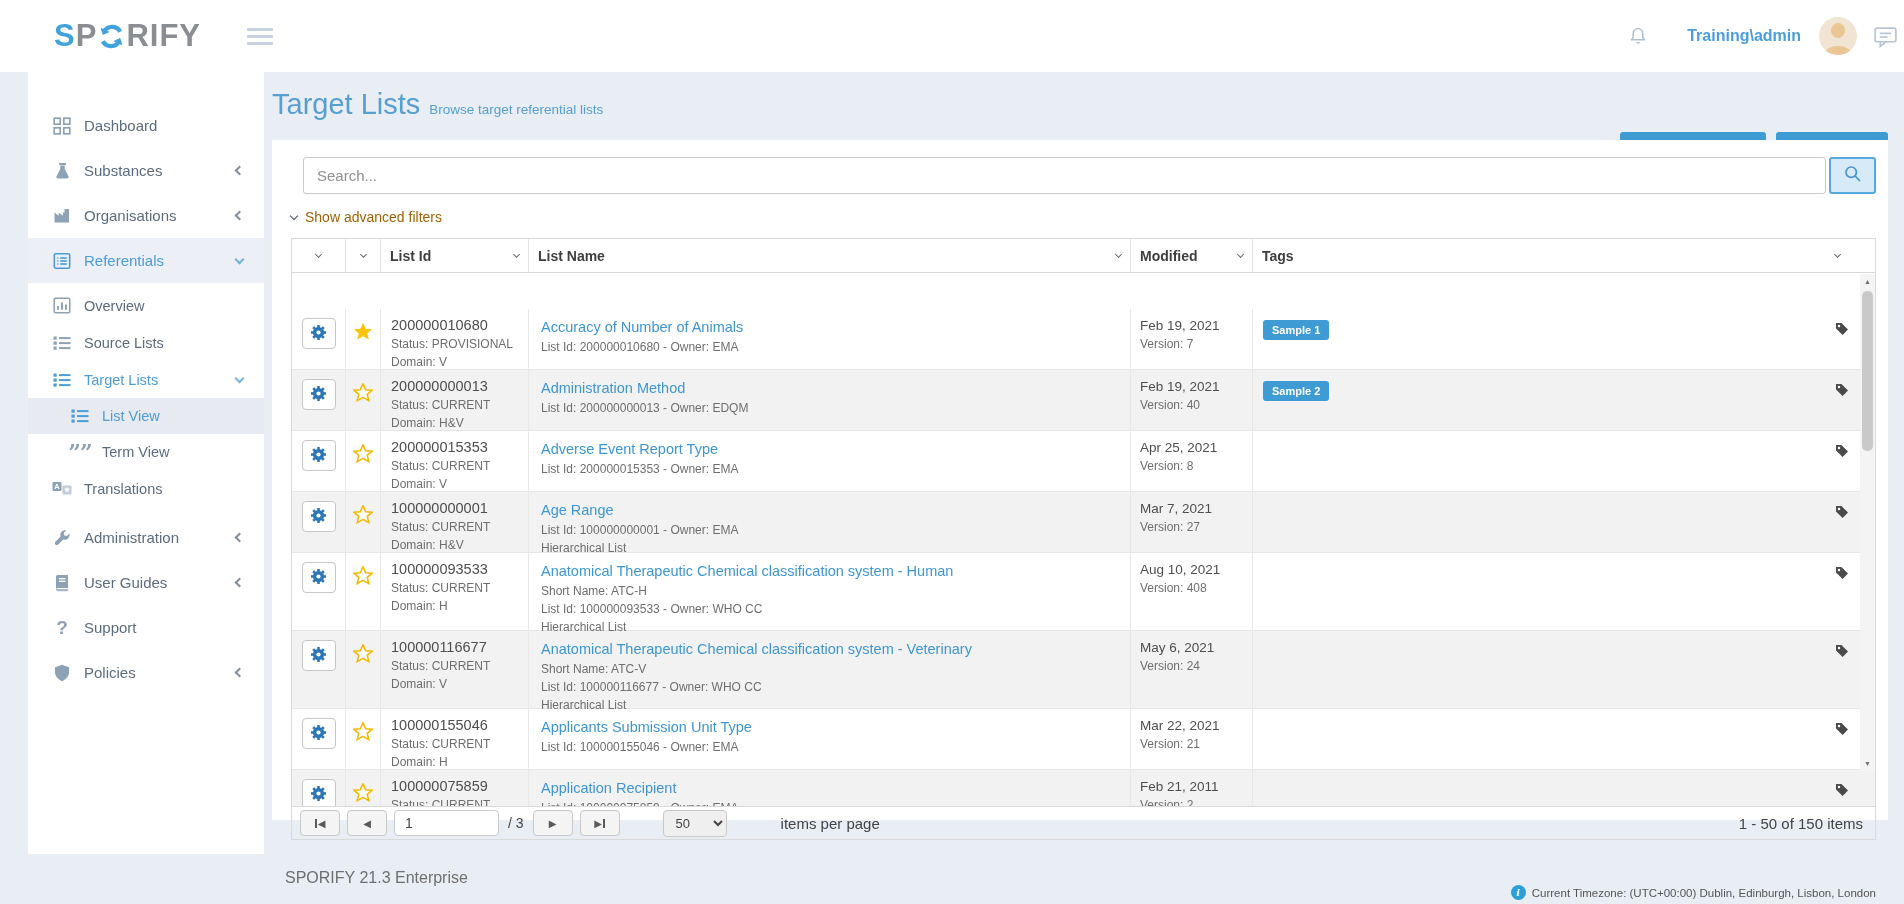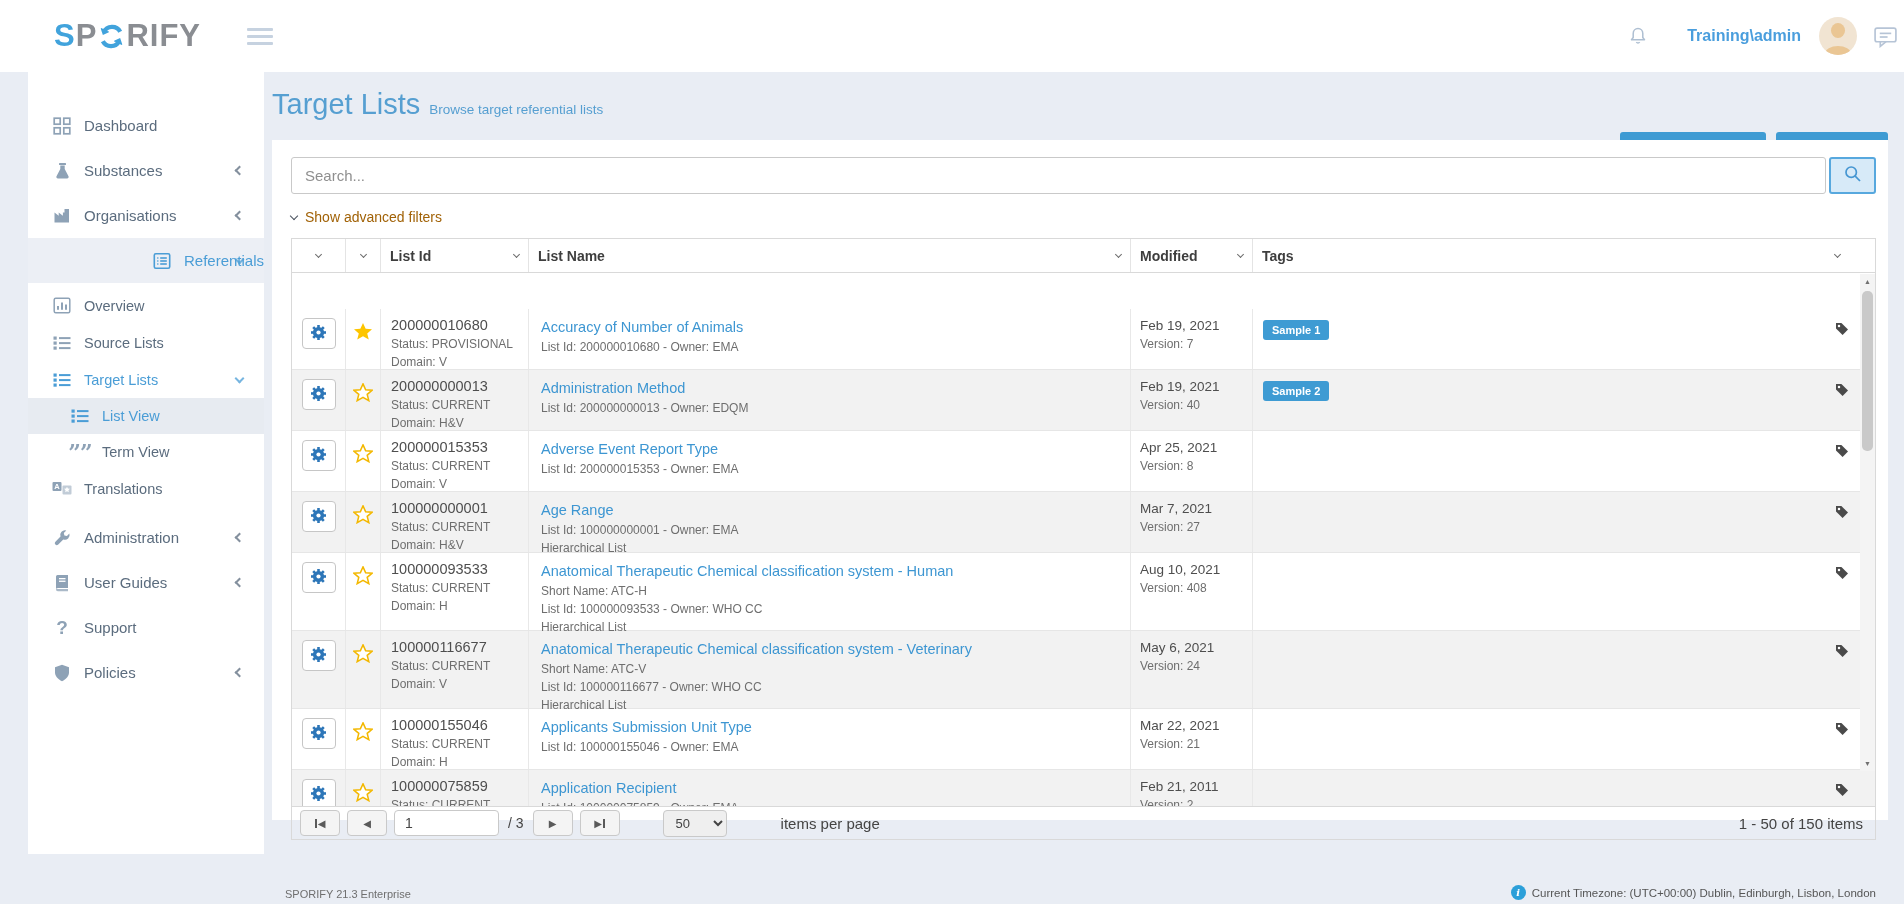--- a/index.html
+++ b/index.html
@@ -30,40 +30,40 @@
   
   .sidebar { position:absolute; left:28px; top:72px; width:236px; height:782px; background:#fff; padding-top:31px; }
   .sitem { display:flex; align-items:center; height:45px; font-size:15px; color:#5b6c7e; cursor:pointer; position:relative; }
   .sitem.l2 { height:37px; padding-left:22px; font-size:14.5px; }
   .sitem.l3 { height:36px; padding-left:40px; font-size:14.5px; }
   .sitem.l1 { padding-left:0; }
   .sitem .pad { width:22px; }
   .sicon { width:24px; margin-right:10px; display:flex; justify-content:center; align-items:center; color:#8ea2b6; flex:none; }
   .sitem.active { color:#4a9dd6; }
   .sitem.active .sicon { color:#4a9dd6; }
-  .sitem.hl { background:#eceff5;justify-content:flex-end; }
+  .sitem.hl { background:#eceff5; }
   .sitem.selected { background:#e7ebf1; }
   .sitem.gap4 { margin-top:4px; }
   .sitem.gap8 { margin-top:8px; }
   .schev { position:absolute; right:21px; width:7px; height:7px; border-right:2px solid currentColor; border-bottom:2px solid currentColor; opacity:0.75; }
   .schev.left { transform:rotate(135deg); }
   .schev.down { transform:rotate(45deg); margin-top:-3px; }
   .q-ic { font-family:"DejaVu Serif", serif; font-weight:bold; font-size:22px; line-height:10px; letter-spacing:-1px; }
   .q-mark { font-size:19px; font-weight:bold; }
 
   
   .ptitle { position:absolute; left:272px; top:88px; }
   .t1 { font-size:29px; color:#569fd1; }
   .t2 { font-size:13.5px; color:#569fd1; margin-left:9px; }
   .actions { position:absolute; right:16px; top:96px; display:flex; gap:10px;margin-top:36px; }
   .btn { background:#3e9bd3; color:#fff; font-family:inherit; font-size:13px; font-weight:bold; letter-spacing:0.4px; height:36px; padding:0 17px; border:none; border-radius:3px; display:flex; align-items:center; gap:9px; cursor:pointer; }
 
   
   .card { position:absolute; left:272px; top:140px; width:1616px; height:680px; background:#fff; padding:17px 12px 0 19px; }
-  .search-row { display:flex; }
+  .search-row { display:flex;margin-left:12px; }
   .search-input { flex:1; height:37px; border:1px solid #c9c9c9; border-radius:3px; padding:0 13px; font-size:15px; font-family:inherit; color:#555; outline:none; }
   .search-input::placeholder { color:#8f8f8f; }
   .search-btn { width:47px; height:37px; margin-left:3px; background:#d7eaf8; border:2px solid #57a8de; border-radius:3px; display:flex; align-items:center; justify-content:center; cursor:pointer; }
   .adv { margin-top:14px; font-size:14px; color:#a16207; display:flex; align-items:center; gap:8px; cursor:pointer; height:18px; }
   .chev { display:inline-block; width:6px; height:6px; border-right:1.6px solid #49525e; border-bottom:1.6px solid #49525e; }
   .chev.down { transform:rotate(45deg); margin-top:-3px; }
   .chev.sm { width:5px; height:5px; border-color:#6b6b6b; }
 
   
   .table { margin-top:12px; border:1px solid #d9d9d9; position:relative; }
@@ -108,21 +108,21 @@
   .pager { height:33px; border-top:1px solid #d9d9d9; display:flex; align-items:center; padding-left:8px; position:relative; font-size:14px; color:#444; }
   .pbtn { width:40px; height:26px; background:#f4f4f4; border:1px solid #c9c9c9; border-radius:4px; display:flex; align-items:center; justify-content:center; gap:1px; color:#5a5a5a; font-size:10px; cursor:pointer; margin-right:7px; font-family:inherit; }
   .pbtn .vbar { display:inline-block; width:2px; height:9px; background:#5a5a5a; }
   .pinput { width:105px; height:26px; border:1px solid #c9c9c9; border-radius:4px; padding:0 10px; font-size:14px; font-family:inherit; color:#444; margin-right:9px; outline:none; }
   .pof { margin-right:9px; }
   .psel { width:64px; height:27px; margin-left:36px; margin-right:10px; border:1px solid #c9c9c9; border-radius:4px; font-size:13px; font-family:inherit; color:#444; padding-left:8px; }
   .ppl { font-size:15px;padding-left:44px; }
   .range { position:absolute; right:12px; font-size:15px; color:#444; }
 
   
-  .f-left { position:absolute; left:285px; bottom:4px; font-size:11px; color:#6f6f6f; }
+  .f-left { position:absolute; left:285px; bottom:17px; font-size:16px; color:#6f6f6f; }
   .f-right { position:absolute; right:28px; bottom:4px; font-size:11.5px; color:#555; display:flex; align-items:center; gap:6px; }
   .info-ic { width:15px; height:15px; border-radius:50%; background:#2b9fd9; color:#fff; font-size:10px; font-weight:bold; font-family:"DejaVu Serif", serif; font-style:italic; display:flex; align-items:center; justify-content:center; }
 </style>
 </head>
 <body>
 
 <div class="topbar">
   <div class="logo">
     <span class="l-blue">S</span>
       <span class="l-gray">P</span>

